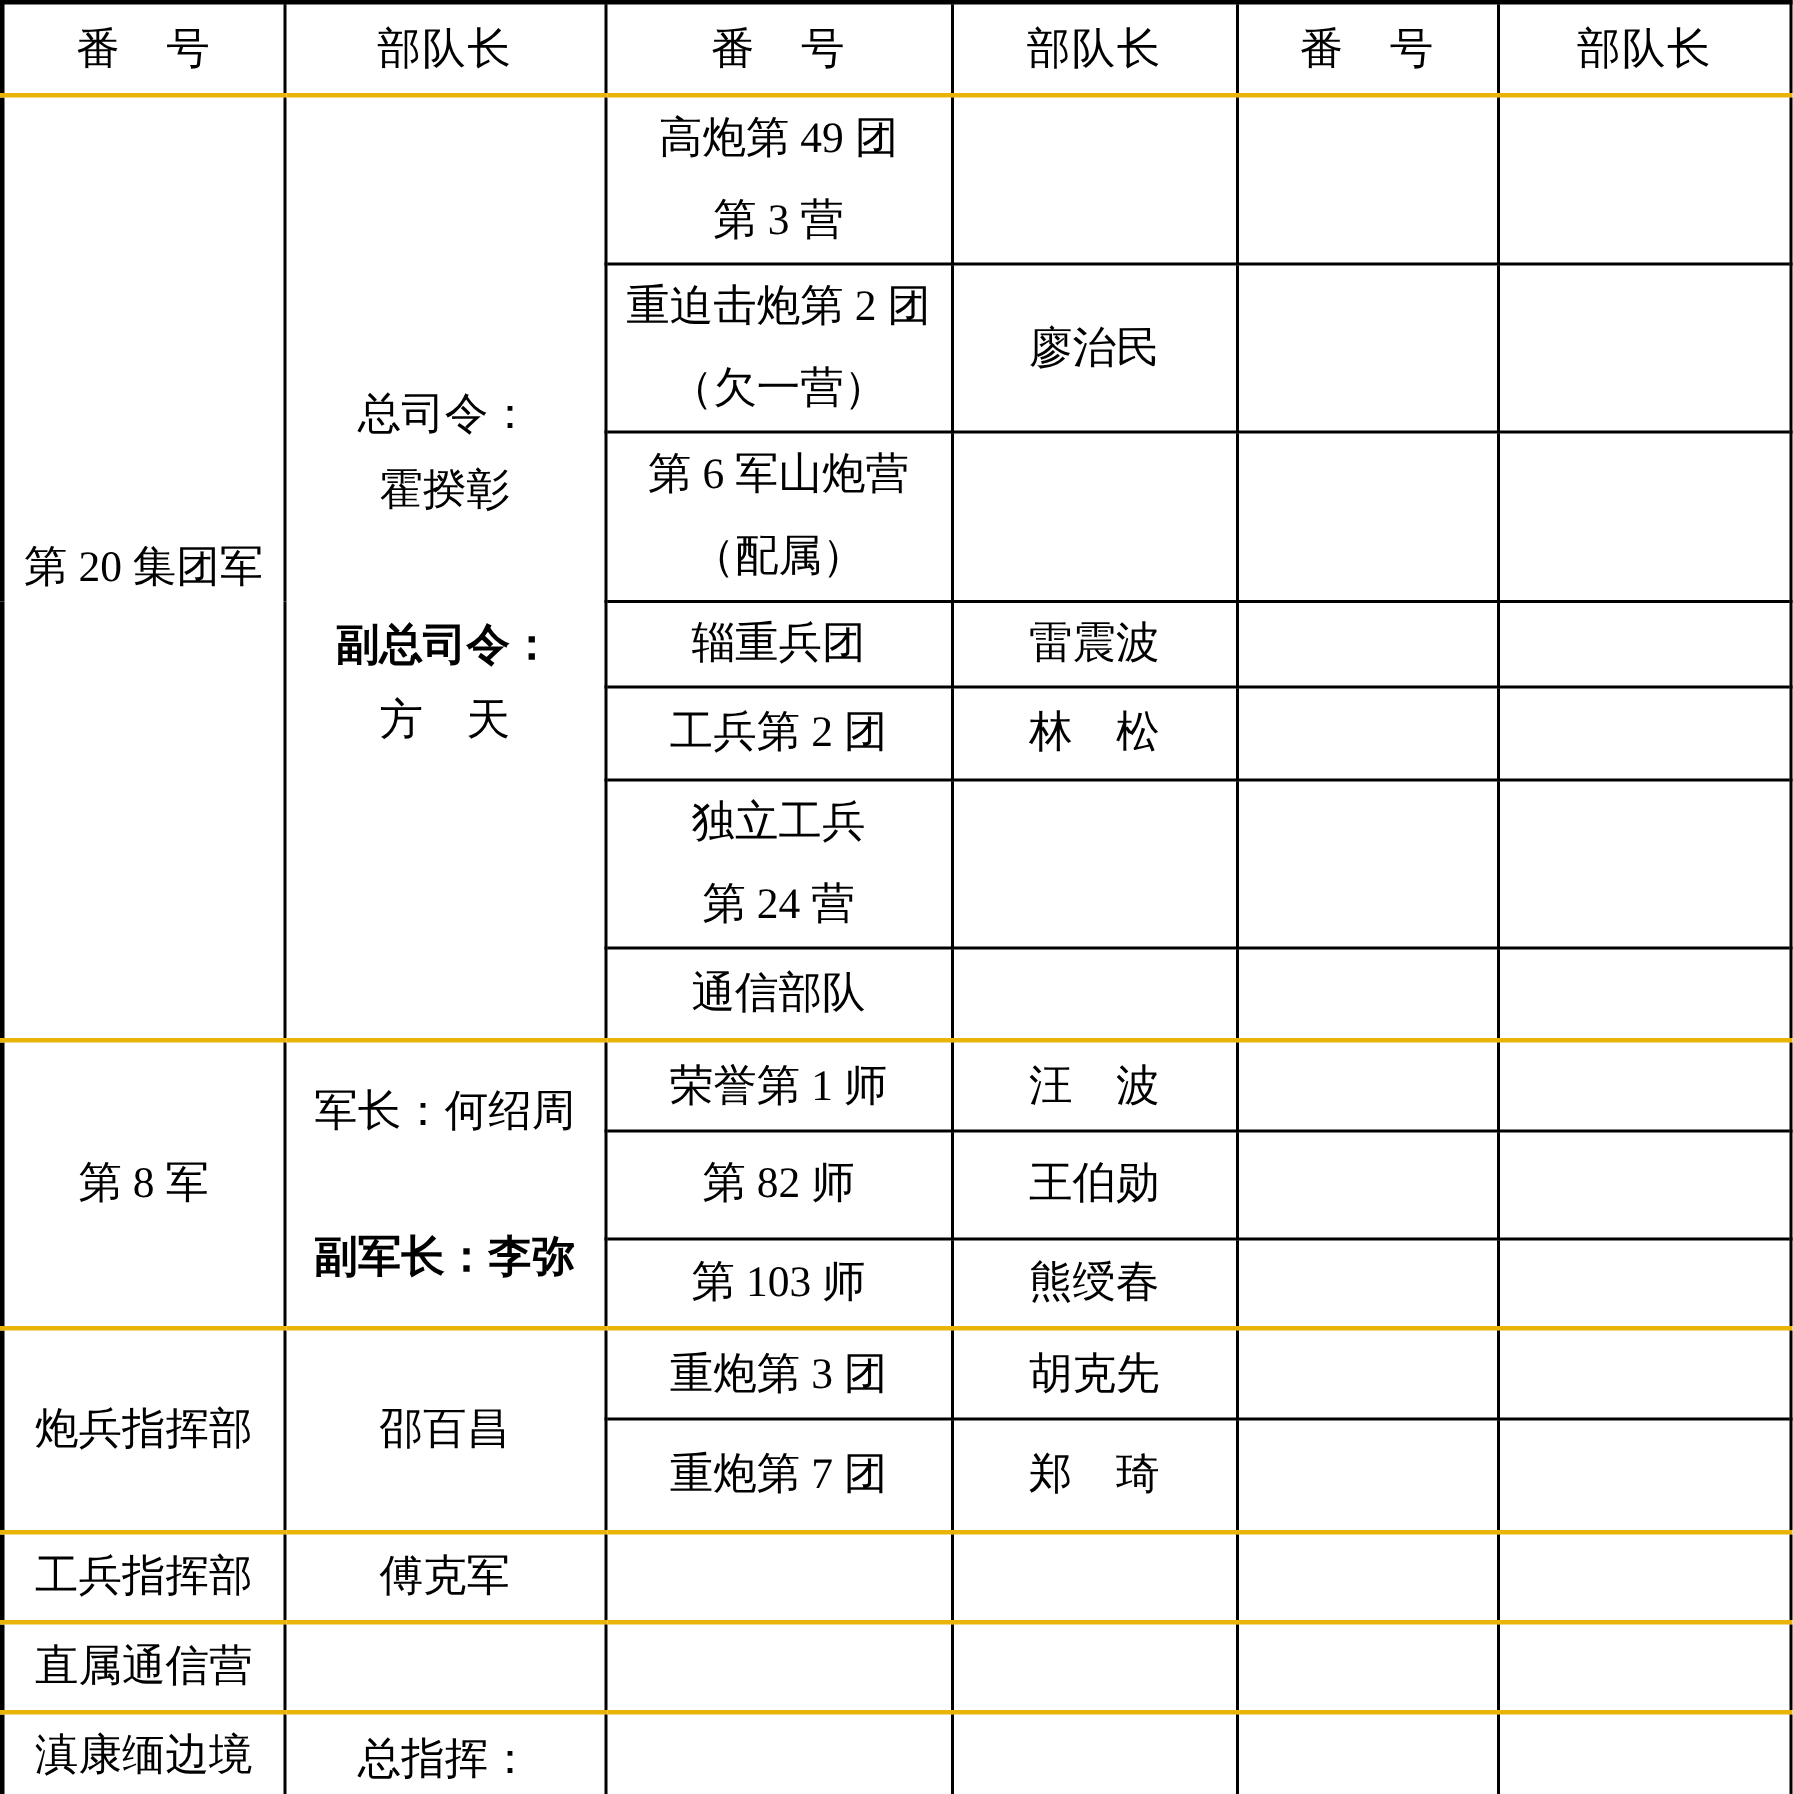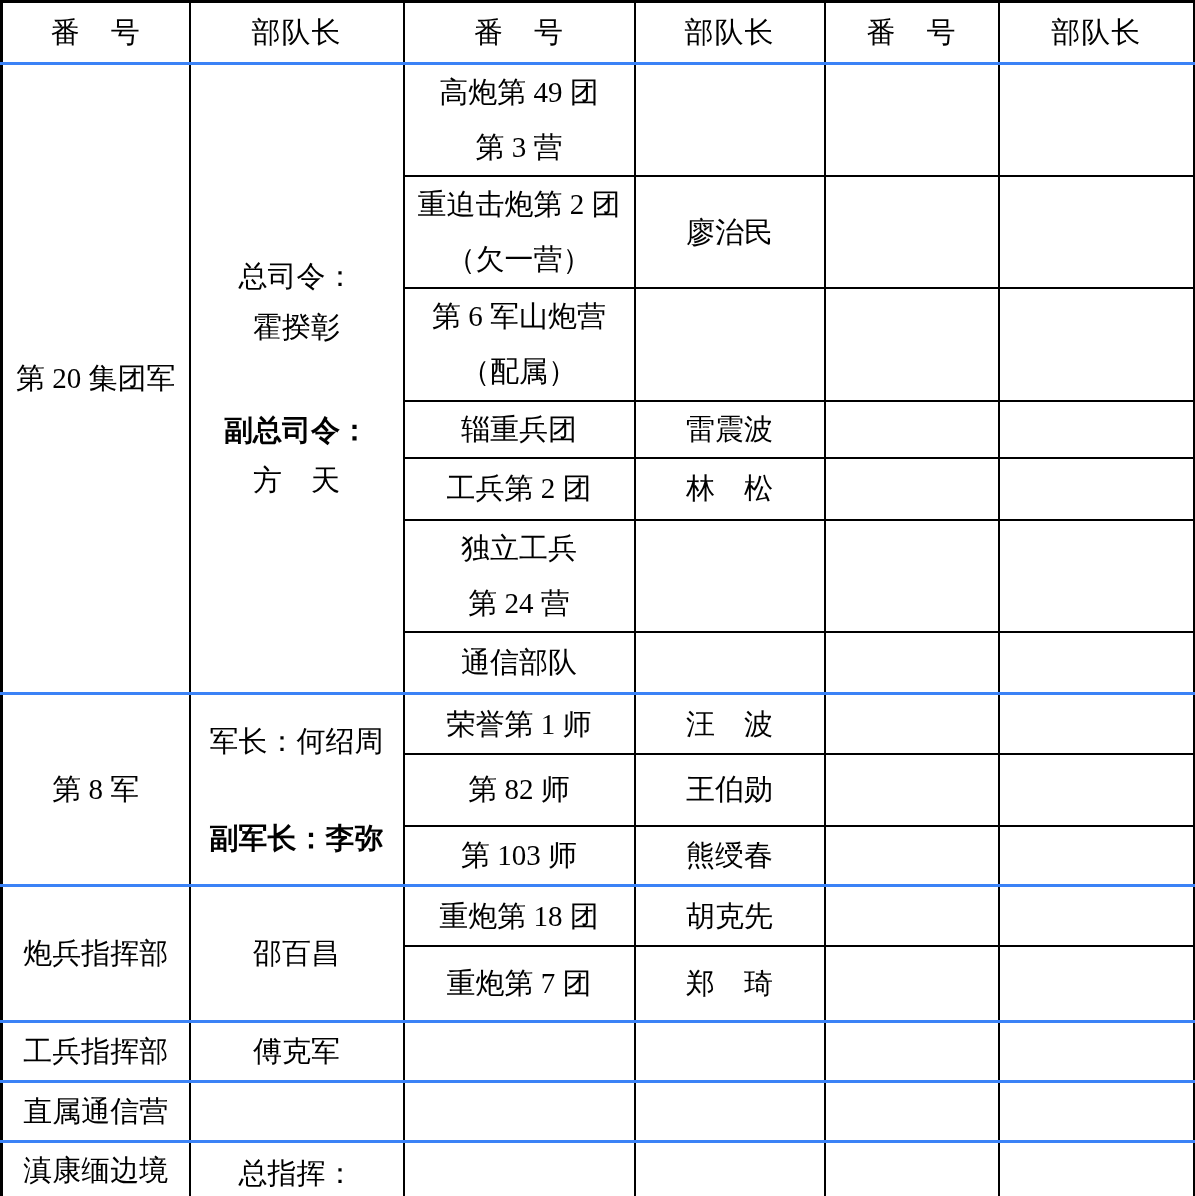--- a/index.html
+++ b/index.html
@@ -28,21 +28,21 @@
     border: 3px solid #000000;
   }
   table.obt td {
     border: 2px solid #000000;
     text-align: center;
     vertical-align: middle;
     padding: 0 4px;
     overflow: hidden;
     background: #ffffff;
   }
-  tr.sec > td { border-top: 3px solid #3b82f6; }
+  tr.sec > td { border-top: 3px solid #eab308; }
 
   td.hdr { letter-spacing: 1px; }
 
   .two-line { line-height: 1.9; }
   .one-line { line-height: 1.2; }
 
   .officer-block {
     display: inline-block;
     text-align: center;
     line-height: 1.75;
@@ -169,21 +169,21 @@
       <tr style="height:60px">
         <td class="one-line">第 103 师</td>
         <td class="one-line">熊绶春</td>
         <td></td>
         <td></td>
       </tr>
 
       <tr class="sec" style="height:60px">
         <td rowspan="2" class="one-line">炮兵指挥部</td>
         <td rowspan="2" class="one-line">邵百昌</td>
-        <td class="one-line">重炮第 18 团</td>
+        <td class="one-line">重炮第 3 团</td>
         <td class="one-line">胡克先</td>
         <td></td>
         <td></td>
       </tr>
       <tr style="height:76px">
         <td class="one-line">重炮第 7 团</td>
         <td class="one-line">郑　琦</td>
         <td></td>
         <td></td>
       </tr>

